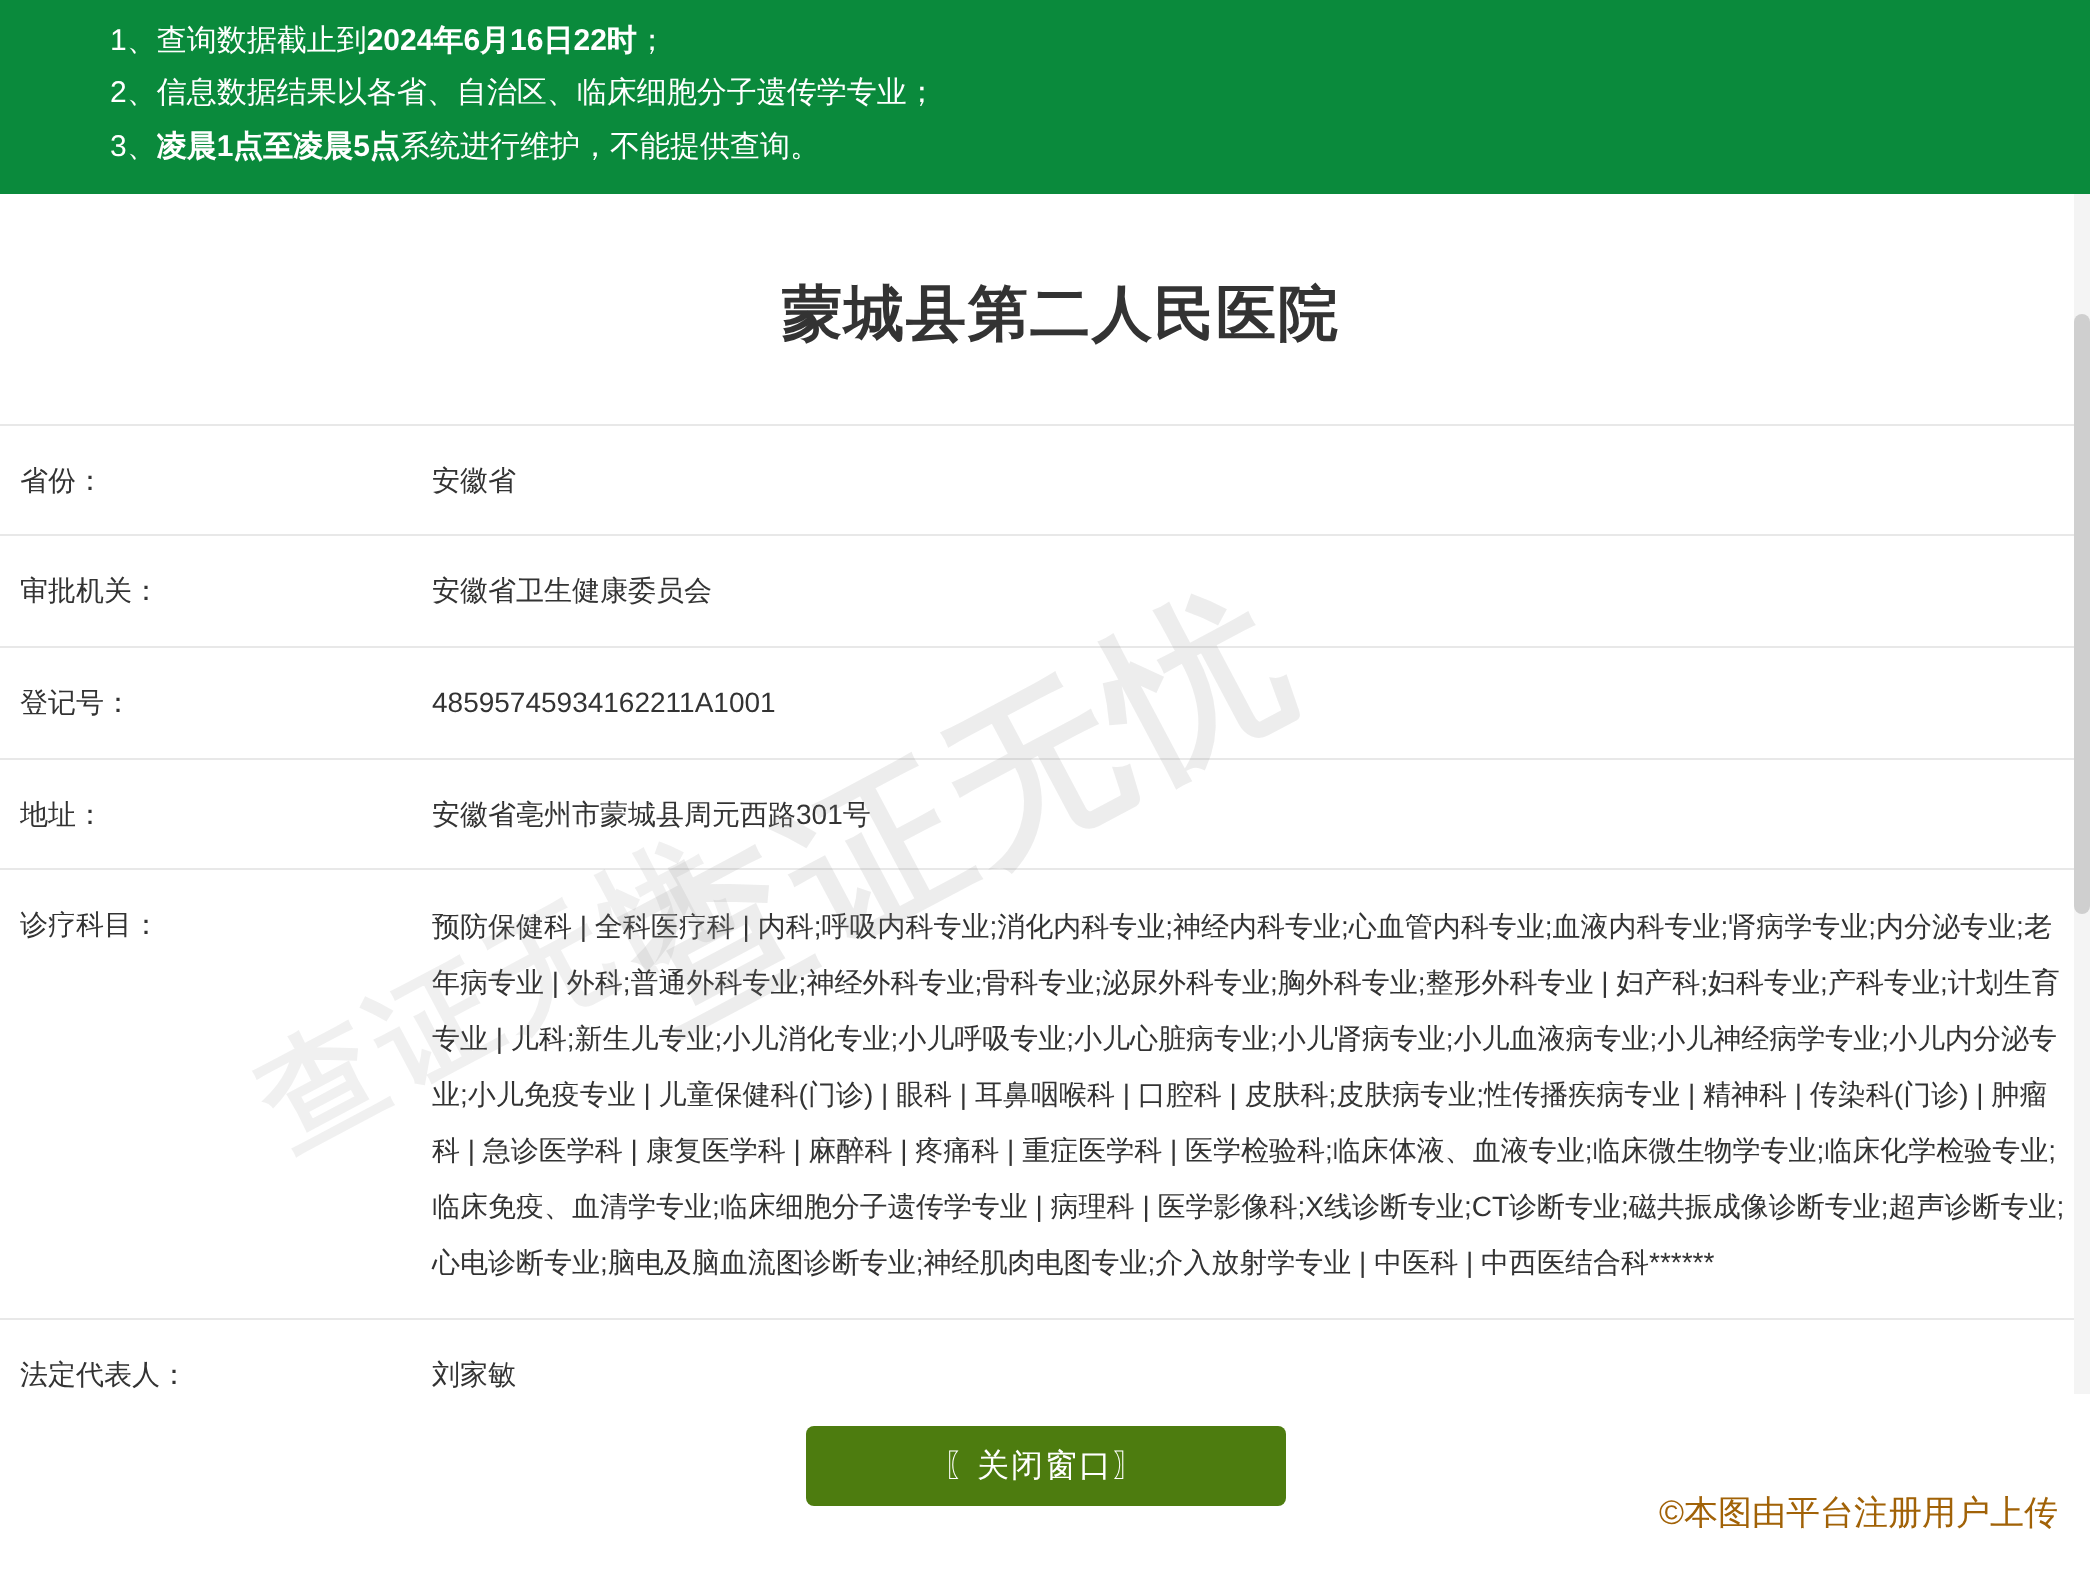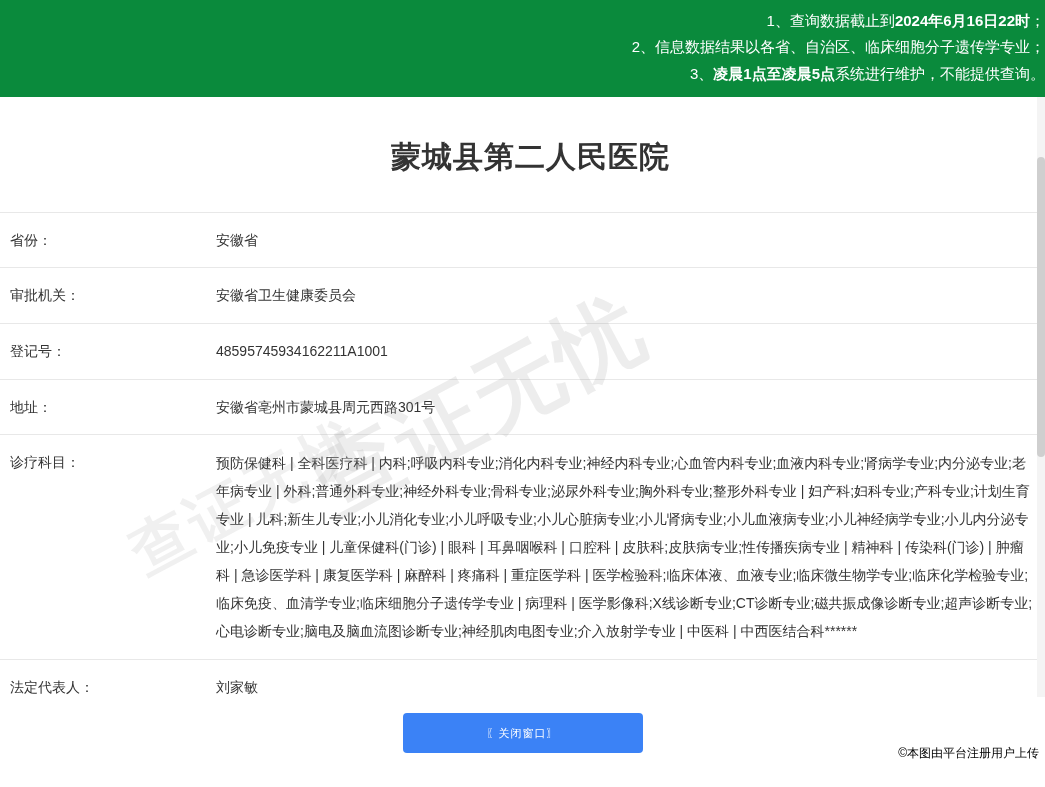--- a/index.html
+++ b/index.html
@@ -19,23 +19,22 @@
 
   
   .notice {
     background: #0a8a3c;
     color: #ffffff;
     padding: 8px 0 10px 0;
     font-size: 15px;
     line-height: 1.75;
   }
   .notice-line {
-    padding-left: 44px;
-    white-space: nowrap;
-    text-align: right;
+    padding-left: 55px;
+    white-space: nowrap;
   }
   .notice-line .num {
     display: inline;
   }
   .notice .b {
     font-weight: bold;
   }
 
   
   .page {
@@ -119,35 +118,35 @@
     position: relative;
     height: 90px;
   }
   .close-btn {
     position: absolute;
     left: 50%;
     transform: translateX(-50%);
     top: 16px;
     width: 240px;
     height: 40px;
-    background: #3b82f6;
+    background: #4d7c0f;
     color: #ffffff;
     border: none;
     border-radius: 4px;
-    font-size: 11px;
+    font-size: 16px;
     font-family: "Liberation Sans", sans-serif;
     cursor: pointer;
     letter-spacing: 1px;
   }
   .copyright {
     position: absolute;
-    right: 6px;
+    right: 16px;
     top: 48px;
-    font-size: 12px;
-    color: #000000;
+    font-size: 17px;
+    color: #a16207;
     white-space: nowrap;
   }
   
   .scroll-track {
     position: absolute;
     top: 0;
     right: 0;
     width: 8px;
     height: 697px;
     background: #f4f4f4;

